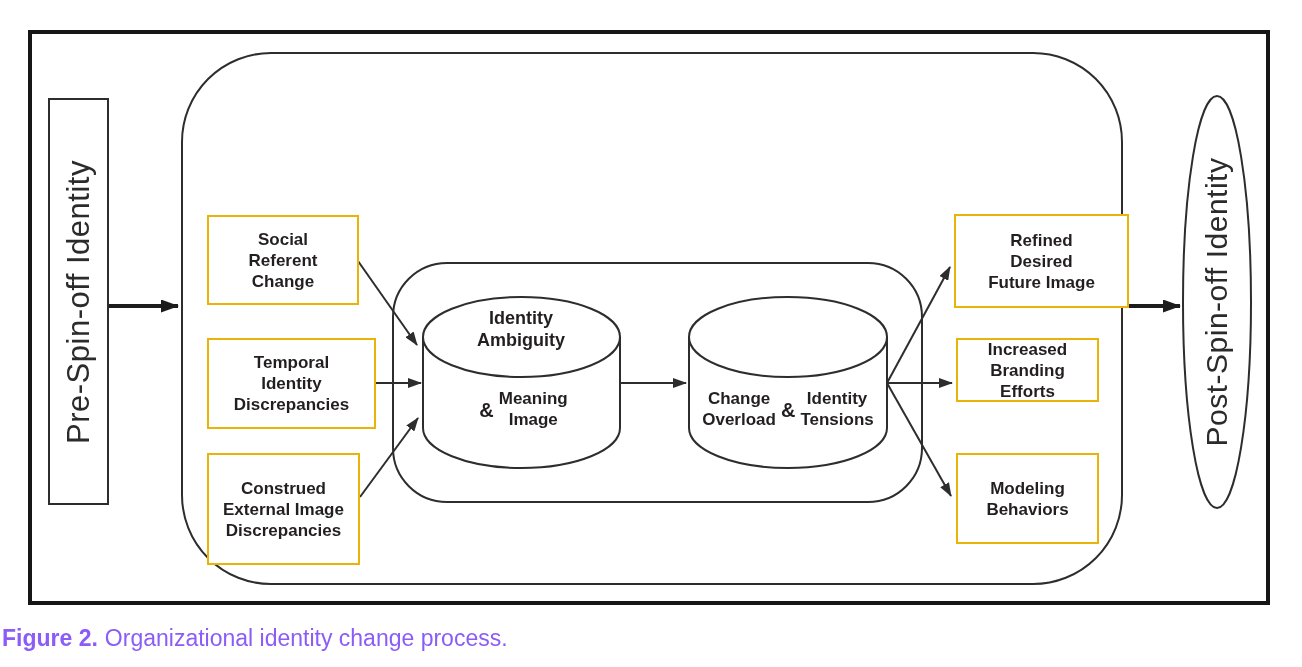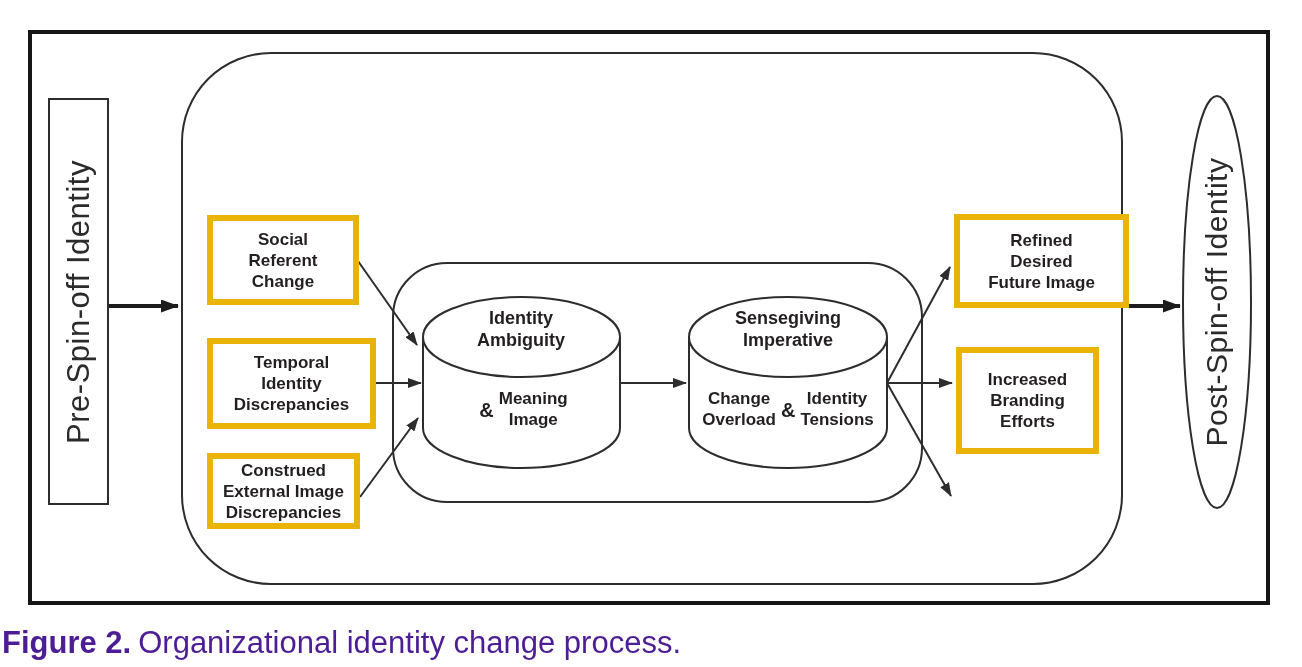--- a/index.html
+++ b/index.html
@@ -53,21 +53,21 @@
   
   .heading {
     font-weight: bold; font-size: 17.5px; line-height: 21px;
     text-align: center; white-space: pre-line; color: #231f20;
   }
   .h-triggers { left: 196px; top: 98px;  width: 200px; }
   .h-context  { left: 533px; top: 160px; width: 200px; }
   .h-leaders  { left: 941px; top: 74px;  width: 200px; }
   
   .node-box {
-    border: 6px solid #eab308; background: #ffffff;
+    border: 2px solid #eab308; background: #ffffff;
     display: flex; align-items: center; justify-content: center;
     font-weight: bold; font-size: 17px; line-height: 21px;
     text-align: center; white-space: pre-line;
     z-index: 3;
   }
   
   .cyl-title {
     font-weight: bold; font-size: 18px; line-height: 22px;
     text-align: center; white-space: pre-line; z-index: 3;
   }
@@ -76,21 +76,21 @@
     font-weight: bold; font-size: 17px; line-height: 21px;
     text-align: center; z-index: 3;
   }
   .cyl-col { white-space: pre-line; }
   .cyl-amp { font-size: 20px; margin: 12px 5px 0 5px; }
   svg.overlay { position:absolute; left:0; top:0; z-index: 2; }
   .layer1 { z-index: 1; }
   
   .caption {
     left: 2px; top: 625px;
-    font-size: 31px; color: #4c1d95;
+    font-size: 23px; color: #8b5cf6;
   }
   .caption .cap-label { font-weight: bold; }
   .caption .cap-text { margin-left: 7px; }
 </style>
 </head>
 <body>
 
 <div id="page">
 
   <div class="abs fig-border layer1"></div>
@@ -150,41 +150,41 @@
 RESPONSES TO
 SENSEGIVING
 IMPERATIVE</div>
 
   <div class="abs node-box" style="left:207px; top:215px; width:152px; height:90px;">Social
 Referent
 Change</div>
   <div class="abs node-box" style="left:207px; top:338px; width:169px; height:91px;">Temporal
 Identity
 Discrepancies</div>
-  <div class="abs node-box" style="left:207px; top:453px; width:153px; height:76px;">Construed
+  <div class="abs node-box" style="left:207px; top:453px; width:153px; height:112px;">Construed
 External Image
 Discrepancies</div>
 
   <div class="abs node-box" style="left:954px; top:214px; width:175px; height:94px;">Refined
 Desired
 Future Image</div>
-  <div class="abs node-box" style="left:956px; top:338px; width:143px; height:107px;margin-top:9px;">Increased
+  <div class="abs node-box" style="left:956px; top:338px; width:143px; height:64px;">Increased
 Branding
 Efforts</div>
+  <div class="abs node-box" style="left:956px; top:453px; width:143px; height:91px;">Modeling
+Behaviors</div>
 
   <div class="abs cyl-title" style="left:446px; top:307px; width:150px;">Identity
 Ambiguity</div>
   <div class="abs cyl-bottom" style="left:425px; top:388px; width:192px;">
     <span class="cyl-amp">&amp;</span>
     <span class="cyl-col">Meaning
 Image</span>
   </div>
 
-  <div class="abs cyl-title" style="left:713px; top:307px; width:150px;">Sensegiving
-Imperative</div>
   <div class="abs cyl-bottom" style="left:690px; top:388px; width:196px;">
     <span class="cyl-col">Change
 Overload</span>
     <span class="cyl-amp">&amp;</span>
     <span class="cyl-col">Identity
 Tensions</span>
   </div>
 
   <div class="abs post-wrap" style="z-index:3;">
     <span class="vert-text" style="font-size:30px;">Post-Spin-off Identity</span>

